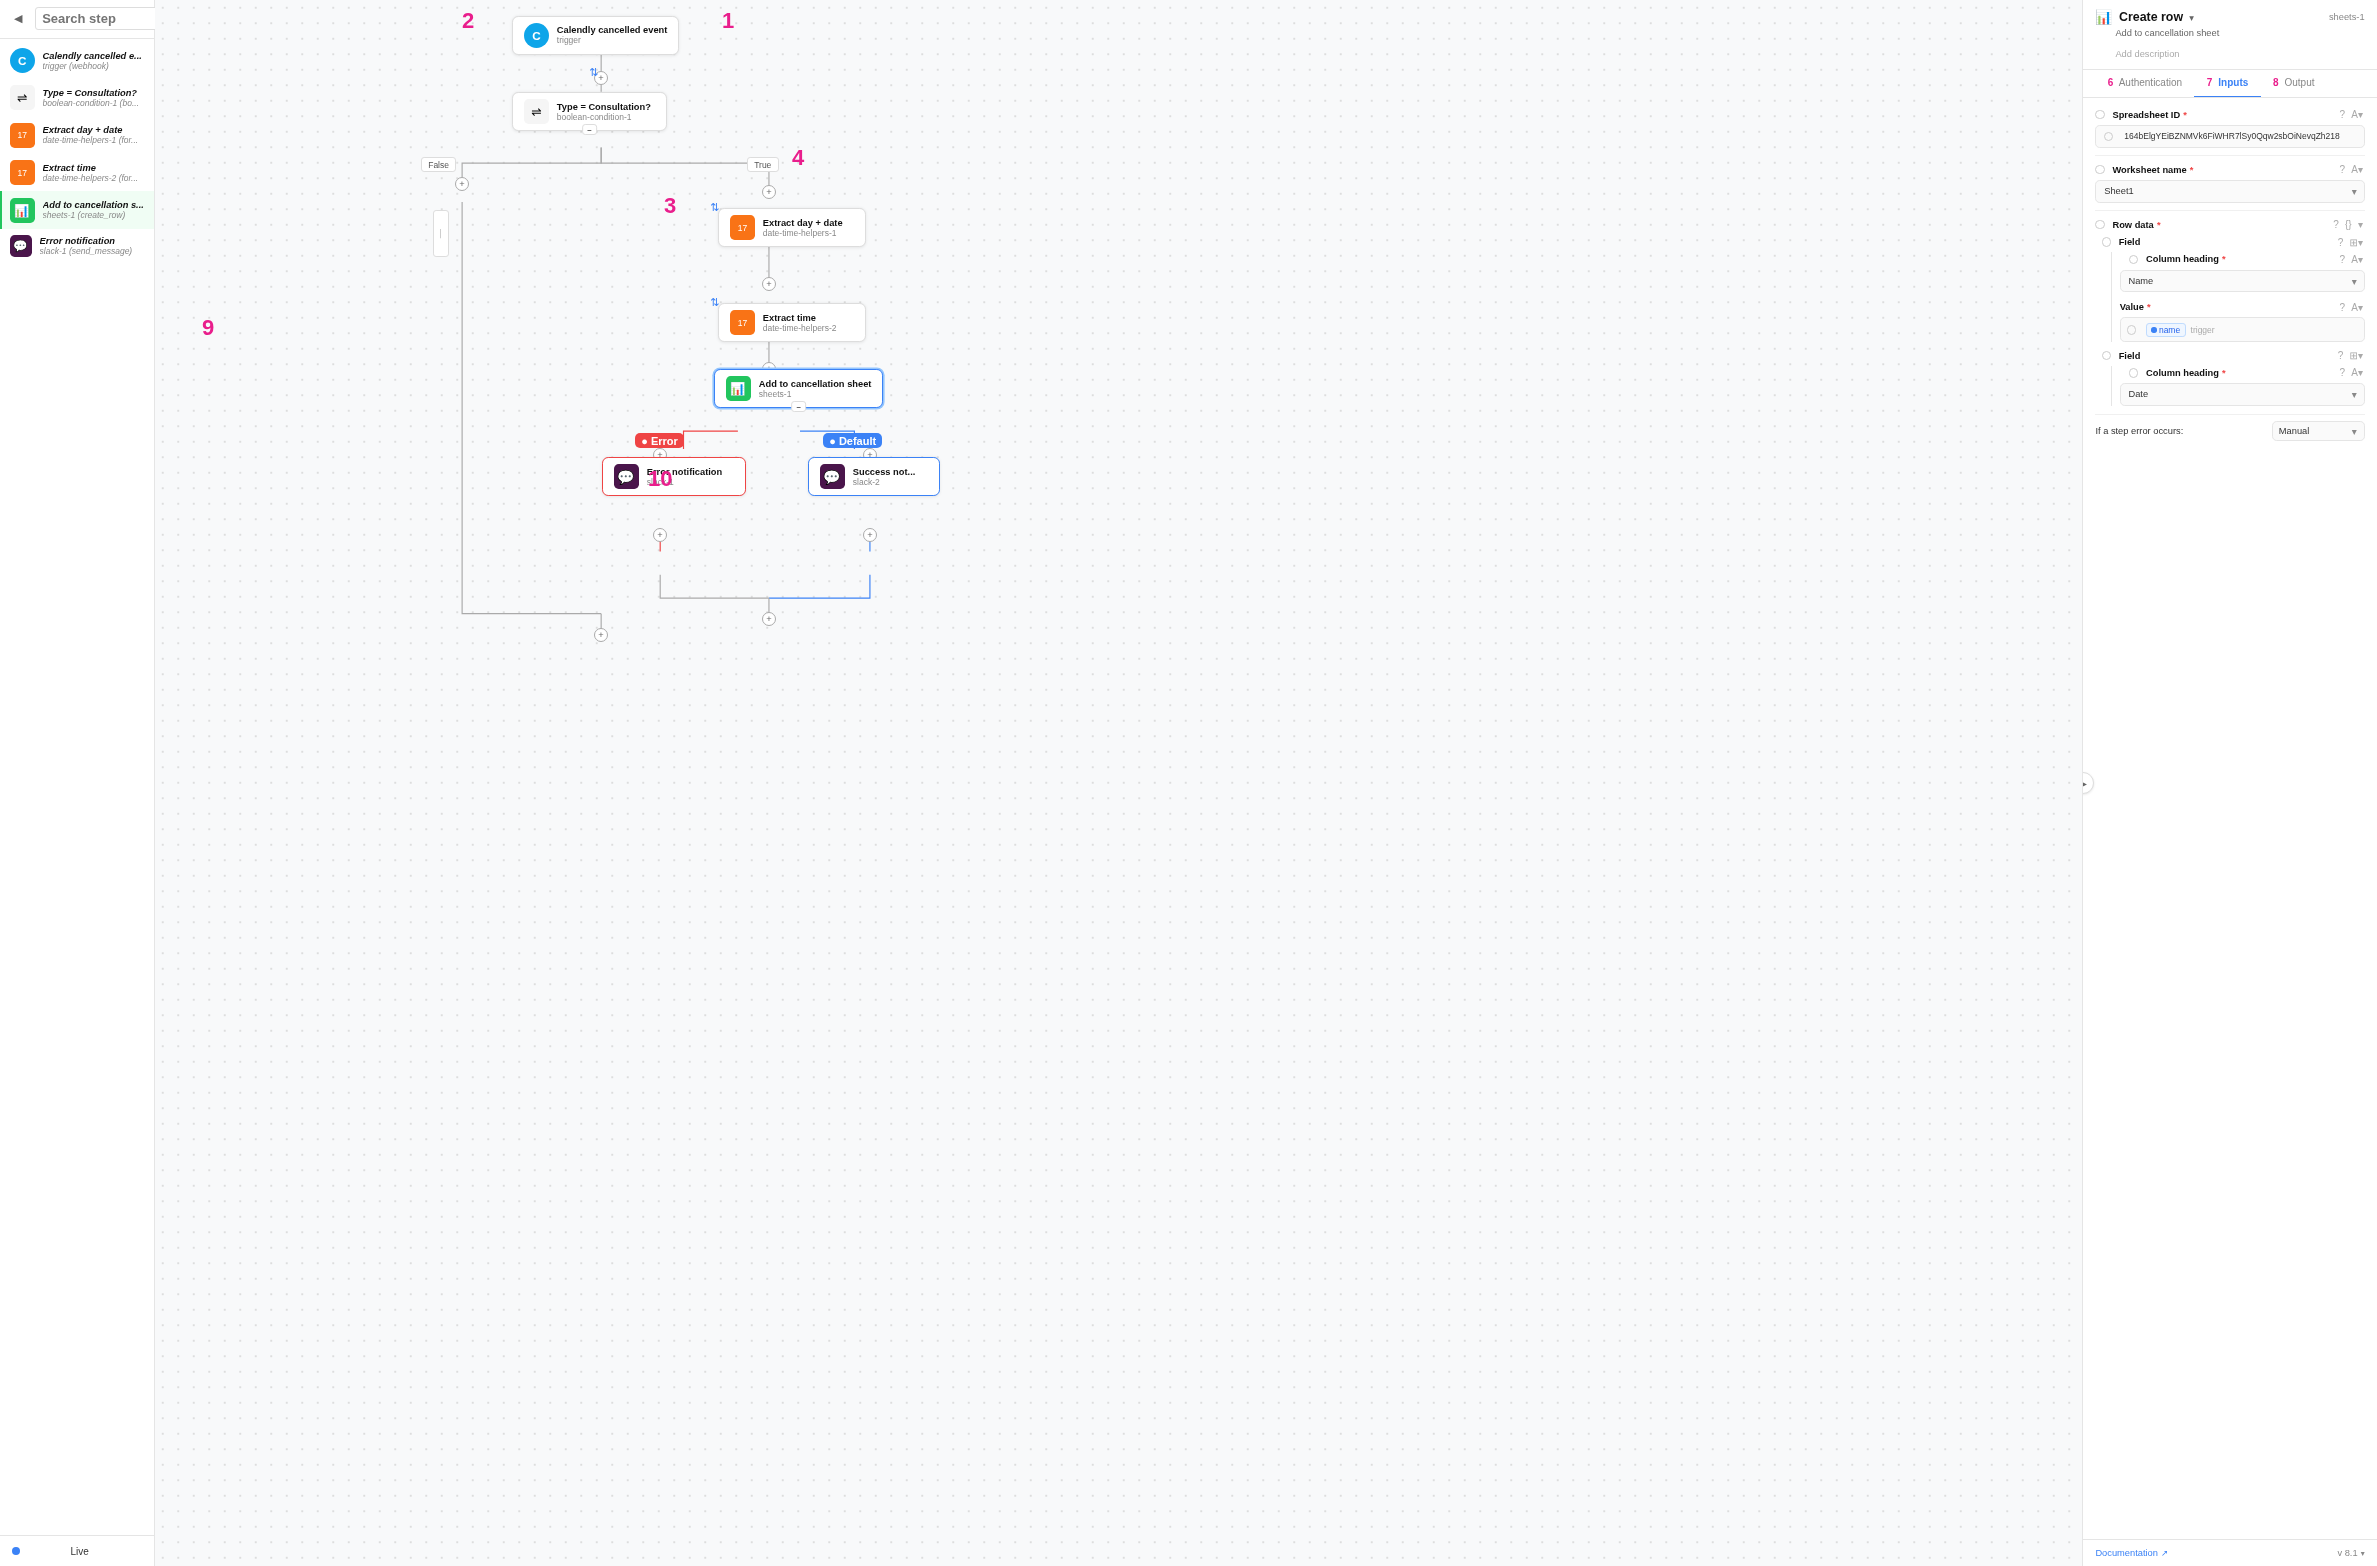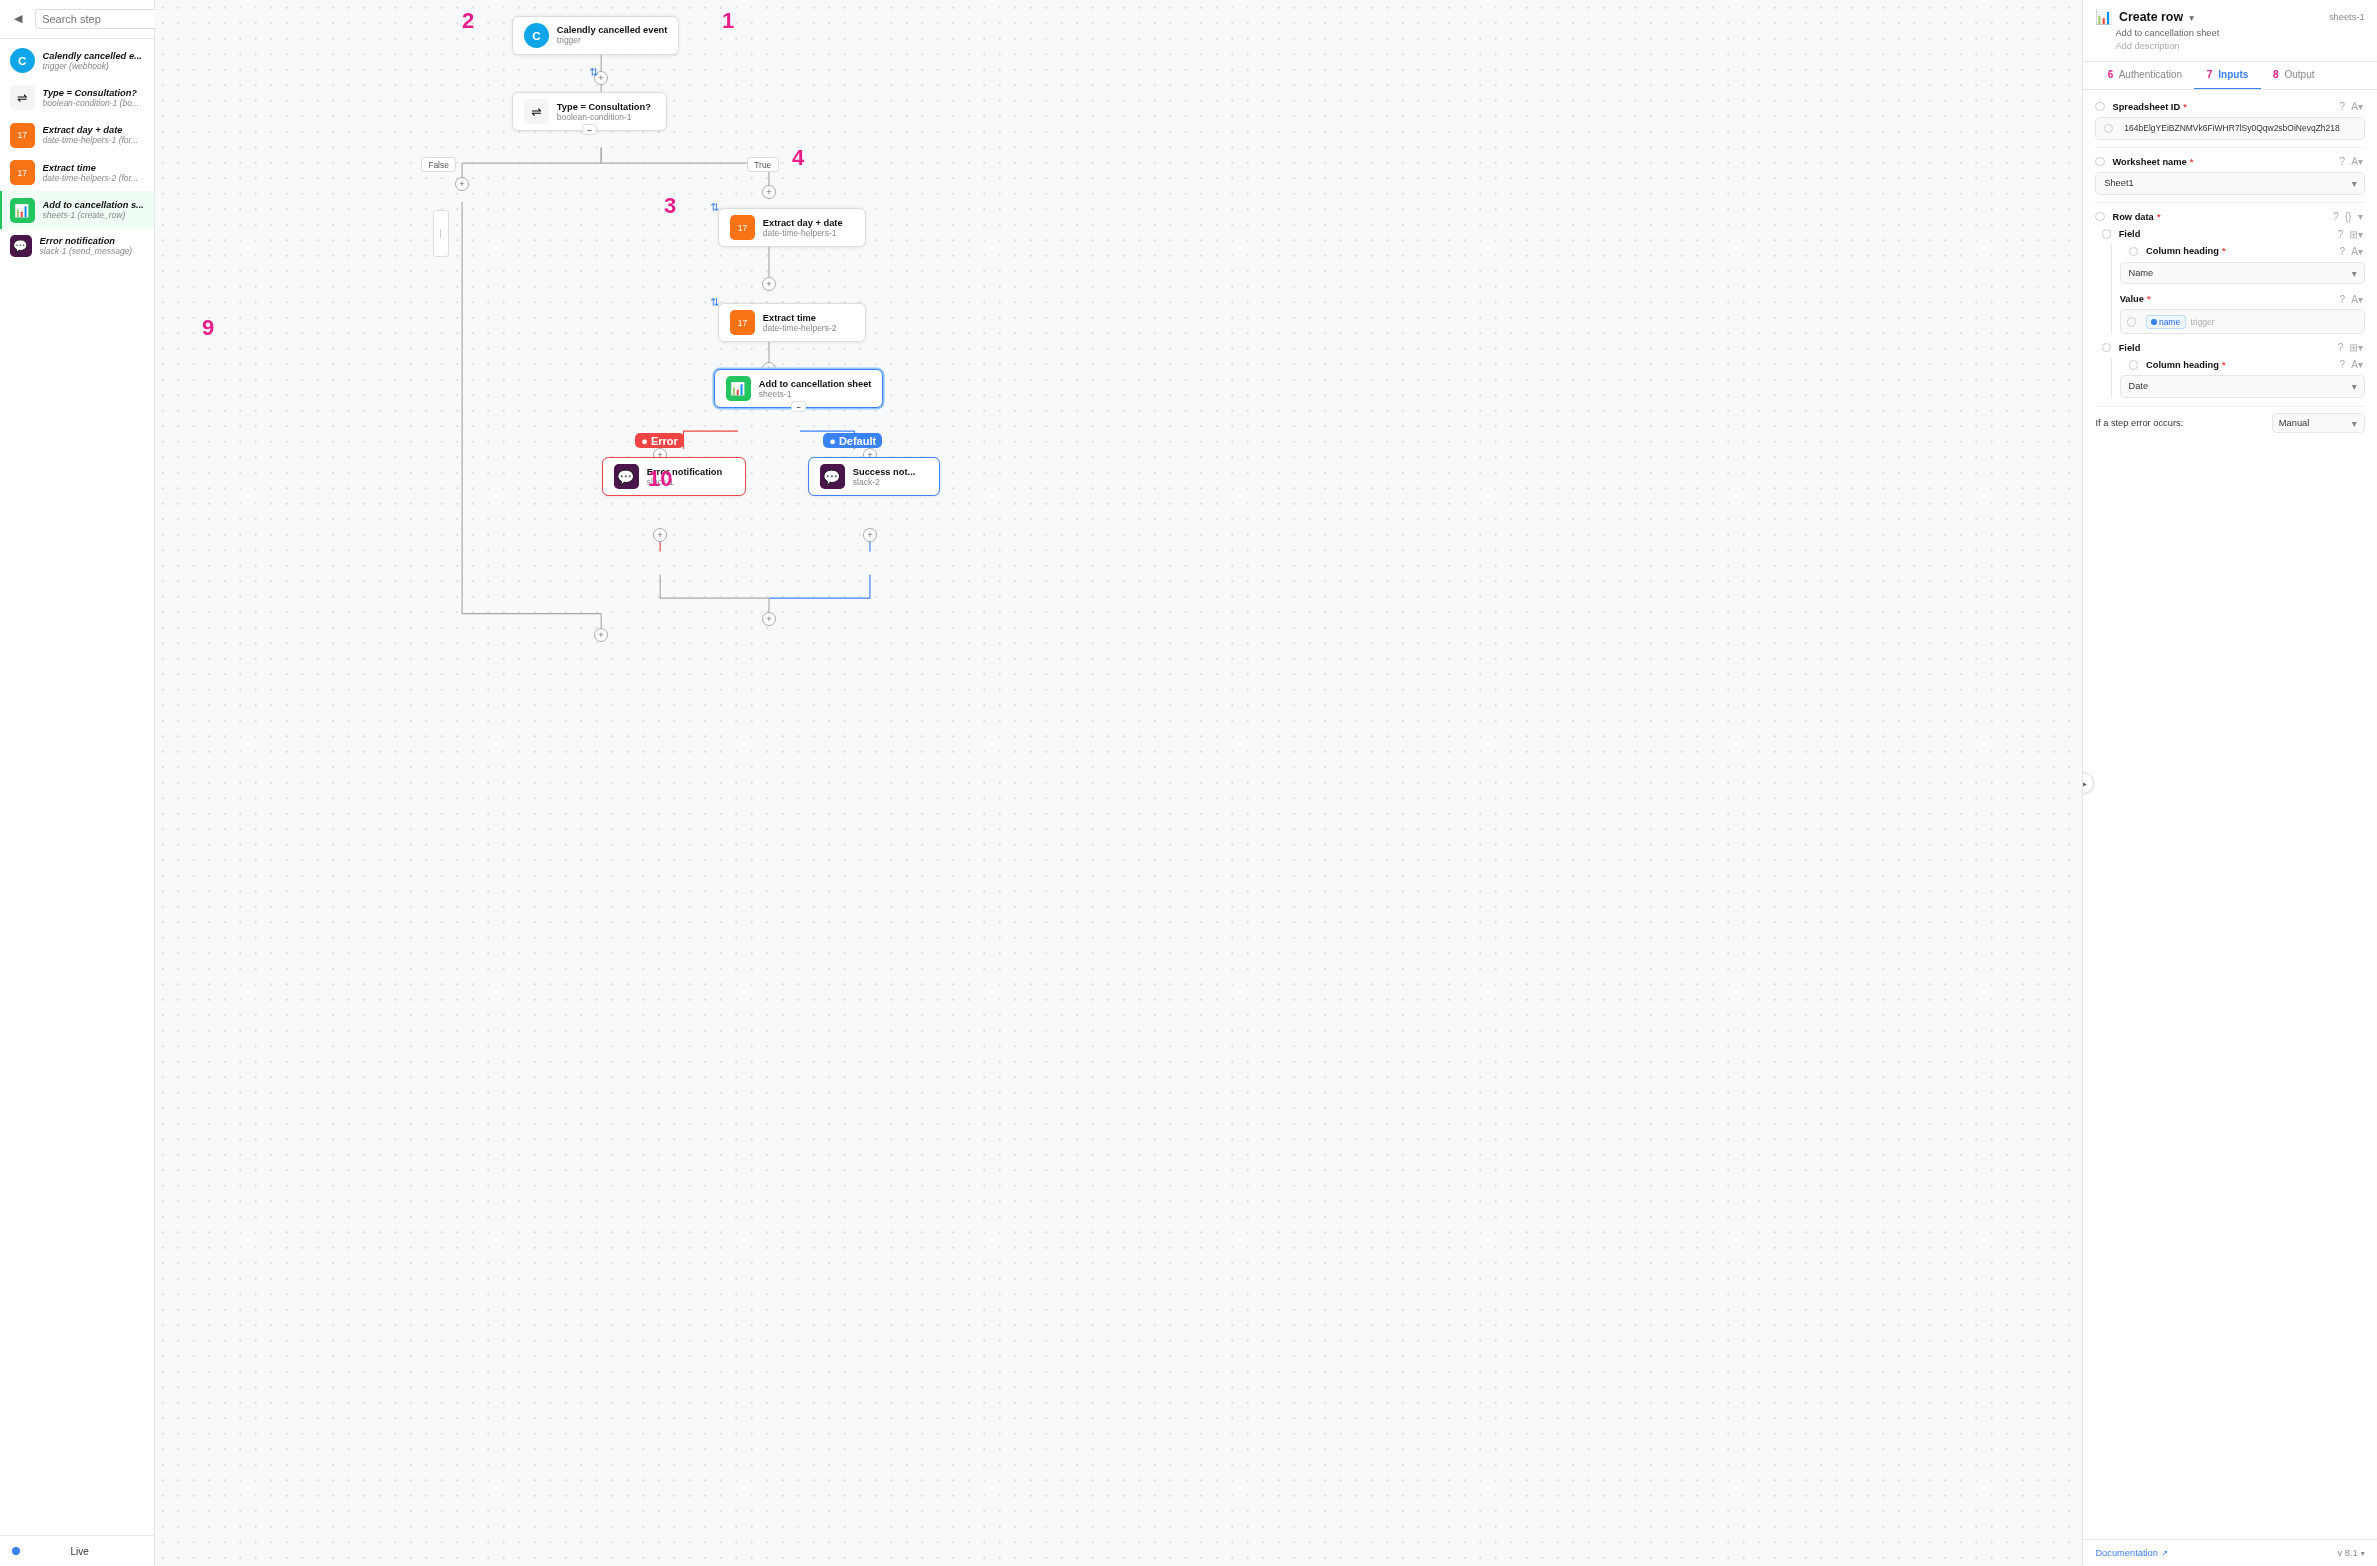--- a/index.html
+++ b/index.html
@@ -7,21 +7,21 @@
 
     
     #sidebar {
       width: 155px; min-width: 155px; background: #fff; border-right: 0.8px solid #e5e5e5;
       display: flex; flex-direction: column; height: 100%;
     }
     #search-bar {
       display: flex; align-items: center; padding: 6.2px; border-bottom: 0.8px solid #e5e5e5; gap: 4.7px;
     }
     #search-bar input {
-      flex: 1; border: 0.8px solid #ddd; border-radius: 3.1px; padding: 3.1px 6.2px; font-size: 11px; outline: none;
+      flex: 1; border: 0.8px solid #ddd; border-radius: 3.1px; padding: 3.1px 6.2px; font-size: 13px; outline: none; font-weight: bold;
     }
     #search-bar button {
       background: none; border: none; cursor: pointer; color: #666; font-size: 11px;
     }
     .sidebar-back {
       background: none; border: none; cursor: pointer; font-size: 14px; color: #666; padding: 6.2px 7.8px;
     }
     .sidebar-items { flex: 1; overflow-y: auto; padding: 3.1px 0; }
     .sidebar-item {
       display: flex; align-items: center; padding: 6.2px 7.8px; cursor: pointer; gap: 7.8px;
@@ -95,21 +95,21 @@
       padding: 9.3px 12.4px; border-bottom: 0.8px solid #e5e5e5;
     }
     .panel-title-row {
       display: flex; align-items: center; gap: 6.2px; margin-bottom: 3.1px;
     }
     .panel-icon { font-size: 14px; }
     .panel-title { font-size: 12.4px; font-weight: 700; color: #111; }
     .panel-caret { color: #666; font-size: 9.3px; }
     .panel-step-id { font-size: 9.3px; color: #888; margin-left: auto; }
     .panel-subtitle { font-size: 9.3px; color: #666; margin-left: 20px; }
-    .panel-desc { font-size: 9.3px; color: #aaa; margin-left: 20px; margin-top: 3px; }
+    .panel-desc { font-size: 9.3px; color: #aaa; margin-left: 20px; margin-top: 11px; }
 
     
     .panel-tabs {
       display: flex; border-bottom: 0.8px solid #e5e5e5; padding: 0 12.4px;
     }
     .panel-tab {
       padding: 7.8px 12.4px; font-size: 10px; color: #888; cursor: pointer; border-bottom: 1.6px solid transparent;
       font-weight: 500;
     }
     .panel-tab.active { color: #3b82f6; border-bottom-color: #3b82f6; font-weight: 600; }

